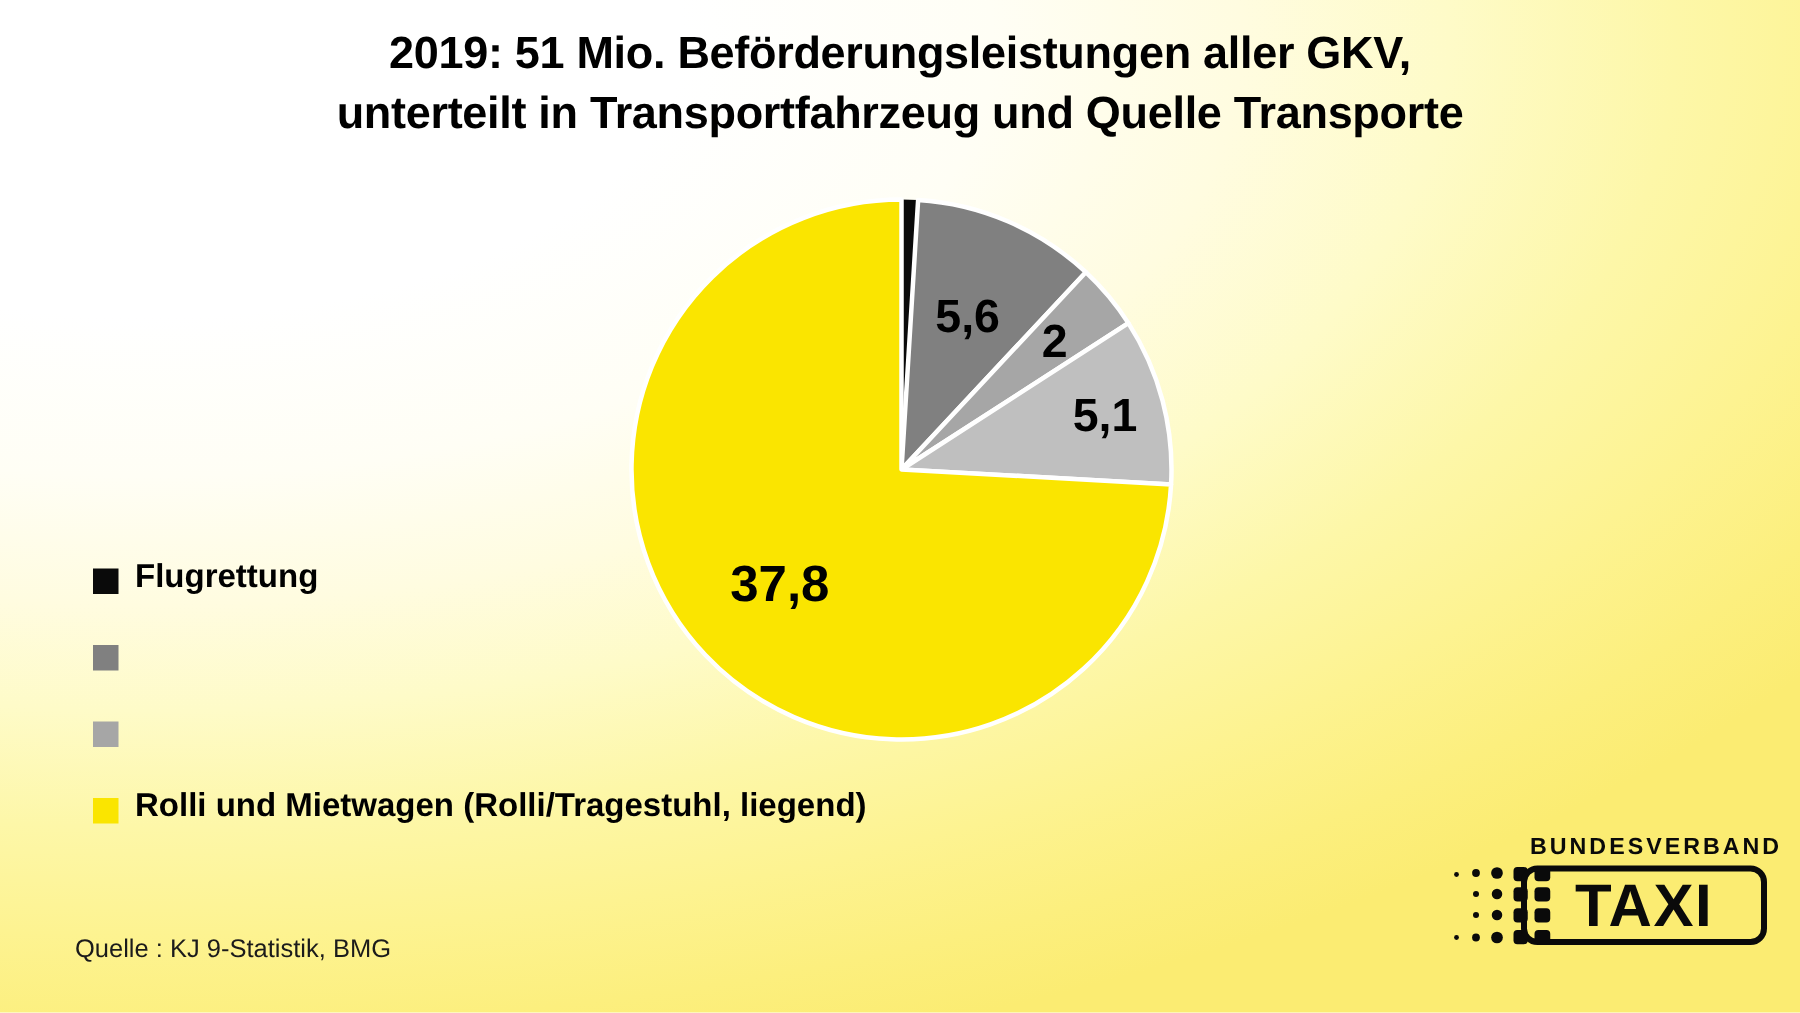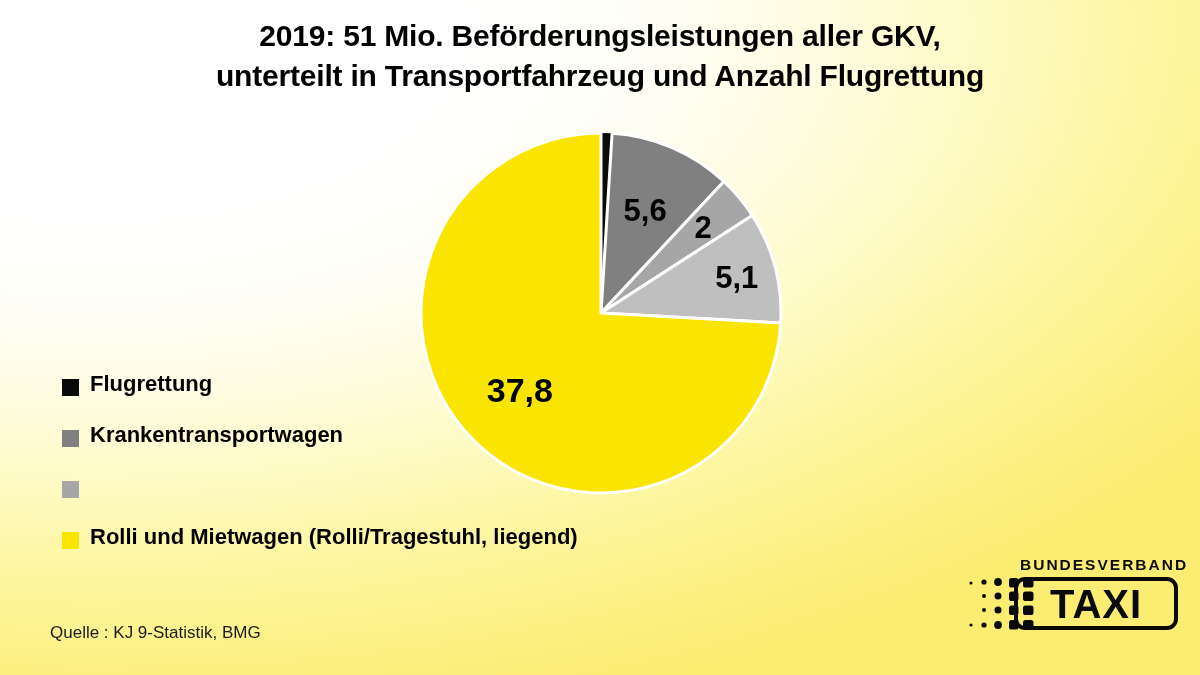--- a/index.html
+++ b/index.html
@@ -159,21 +159,21 @@
     height: 52px;
   }
 </style>
 </head>
 <body>
 
 <div id="stage">
 
   <div class="title">
     <span class="line">2019: 51 Mio. Beförderungsleistungen aller GKV,</span>
-    <span class="line">unterteilt in Transportfahrzeug und Anzahl Flugrettung</span>
+    <span class="line">unterteilt in Transportfahrzeug und Quelle Transporte</span>
   </div>
 
   <div id="pie-wrap">
     <svg id="pie-svg" viewBox="0 0 360 360">
       <g id="pie-slices">
           <path d="M 180 180 L 180.00 0.00 A 180 180 0 0 1 191.08 0.34 Z" fill="#0a0a0a" stroke="#ffffff" stroke-width="0" stroke-linejoin="round"></path>
           <path d="M 180 180 L 191.08 0.34 A 180 180 0 0 1 302.89 48.48 Z" fill="#808080" stroke="#ffffff" stroke-width="3" stroke-linejoin="round"></path>
           <path d="M 180 180 L 302.89 48.48 A 180 180 0 0 1 331.26 82.43 Z" fill="#a6a6a6" stroke="#ffffff" stroke-width="3" stroke-linejoin="round"></path>
           <path d="M 180 180 L 331.26 82.43 A 180 180 0 0 1 359.72 189.97 Z" fill="#bfbfbf" stroke="#ffffff" stroke-width="3" stroke-linejoin="round"></path>
           <path d="M 180 180 L 359.72 189.97 A 180 180 0 1 1 180.00 0.00 Z" fill="#fae500" stroke="#ffffff" stroke-width="3" stroke-linejoin="round"></path>
@@ -187,21 +187,20 @@
     </svg>
   </div>
 
   <div class="legend" id="legend">
       <div class="legend-row">
         <span class="legend-swatch" style="background: rgb(10, 10, 10);"></span>
         <span class="legend-label">Flugrettung</span>
       </div>
       <div class="legend-row">
         <span class="legend-swatch" style="background: rgb(128, 128, 128);"></span>
-        <span class="legend-label">Krankentransportwagen</span>
       </div>
       <div class="legend-row">
         <span class="legend-swatch" style="background: rgb(166, 166, 166);"></span>
       </div>
       <div class="legend-row">
         <span class="legend-swatch" style="background: rgb(250, 229, 0);"></span>
         <span class="legend-label">Rolli und Mietwagen (Rolli/Tragestuhl, liegend)</span>
       </div>
     </div>
 

